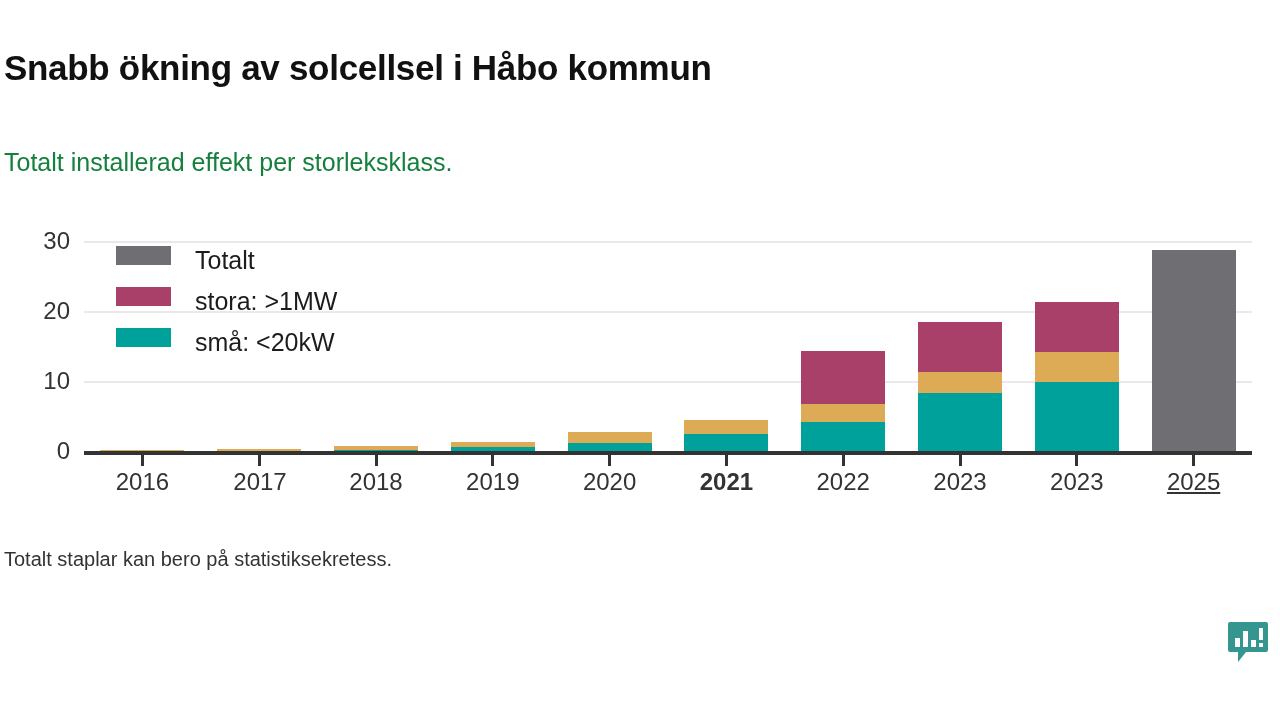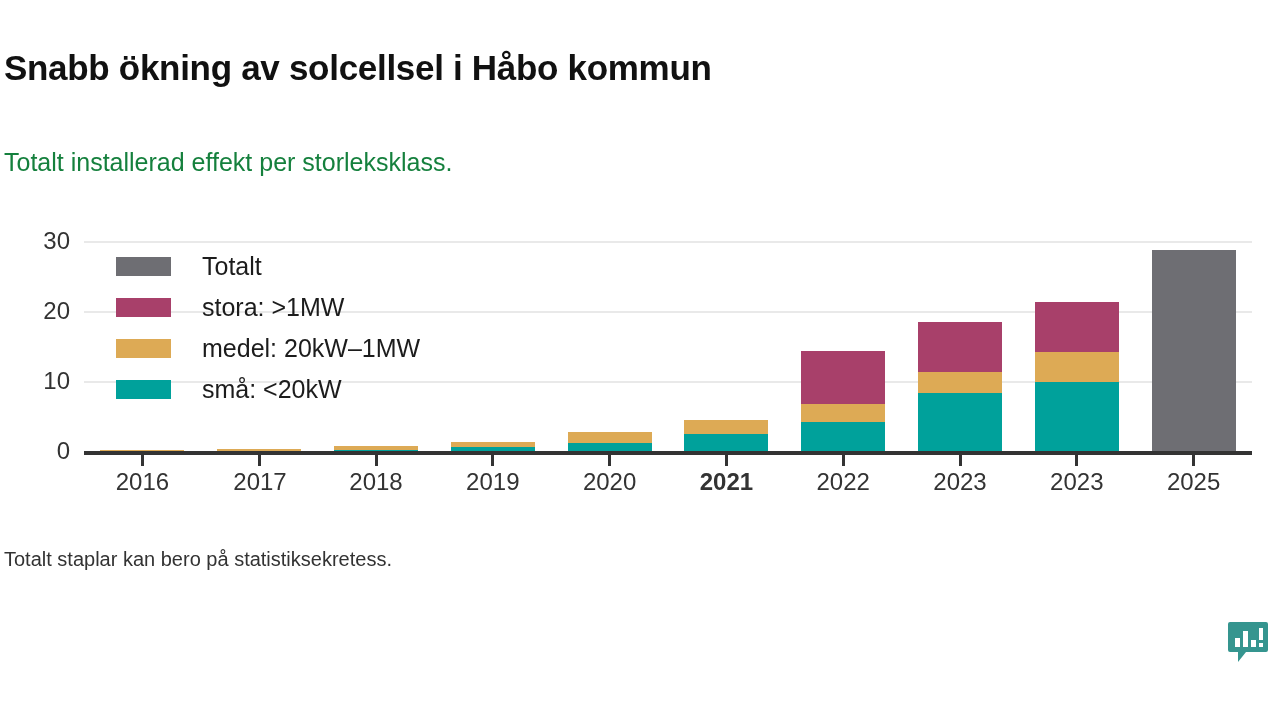--- a/index.html
+++ b/index.html
@@ -99,23 +99,22 @@
   }
 
   
   #legend {
     position: absolute;
     left: 116px;
     top: 246px;
   }
   .legend-item {
     display: flex;
-    align-items: center;
+    align-items: flex-start;
     height: 41px;
-    gap: 7px;
   }
   .legend-swatch {
     width: 55px;
     height: 19px;
     flex: 0 0 auto;
   }
   .legend-label {
     margin-left: 24px;
     font-size: 25px;
     color: #1c1c1c;
@@ -219,35 +218,31 @@
     <div class="xtick-label" style="left: 609.6px;">2020</div>
     <div class="xtick-mark" style="left: 724.9px;"></div>
     <div class="xtick-label" style="left: 726.4px; font-weight: bold;">2021</div>
     <div class="xtick-mark" style="left: 841.7px;"></div>
     <div class="xtick-label" style="left: 843.2px;">2022</div>
     <div class="xtick-mark" style="left: 958.5px;"></div>
     <div class="xtick-label" style="left: 960px;">2023</div>
     <div class="xtick-mark" style="left: 1075.3px;"></div>
     <div class="xtick-label" style="left: 1076.8px;">2023</div>
     <div class="xtick-mark" style="left: 1192.1px;"></div>
-    <div class="xtick-label" style="left: 1193.6px;">2025</div>
+    <div class="xtick-label" style="left: 1193.6px; text-decoration: underline;">2025</div>
   </div>
 
 <div id="legend">
   <div class="legend-item">
     <span class="legend-swatch" style="background:#6E6E73"></span>
     <span class="legend-label">Totalt</span>
   </div>
   <div class="legend-item">
     <span class="legend-swatch" style="background:#A8406A"></span>
     <span class="legend-label">stora: &gt;1MW</span>
-  </div>
-  <div class="legend-item">
-    <span class="legend-swatch" style="background:#DDAA55"></span>
-    <span class="legend-label">medel: 20kW–1MW</span>
   </div>
   <div class="legend-item">
     <span class="legend-swatch" style="background:#00A19B"></span>
     <span class="legend-label">små: &lt;20kW</span>
   </div>
 </div>
 
 <div id="footnote">Totalt staplar kan bero på statistiksekretess.</div>
 
 <div id="logo">

